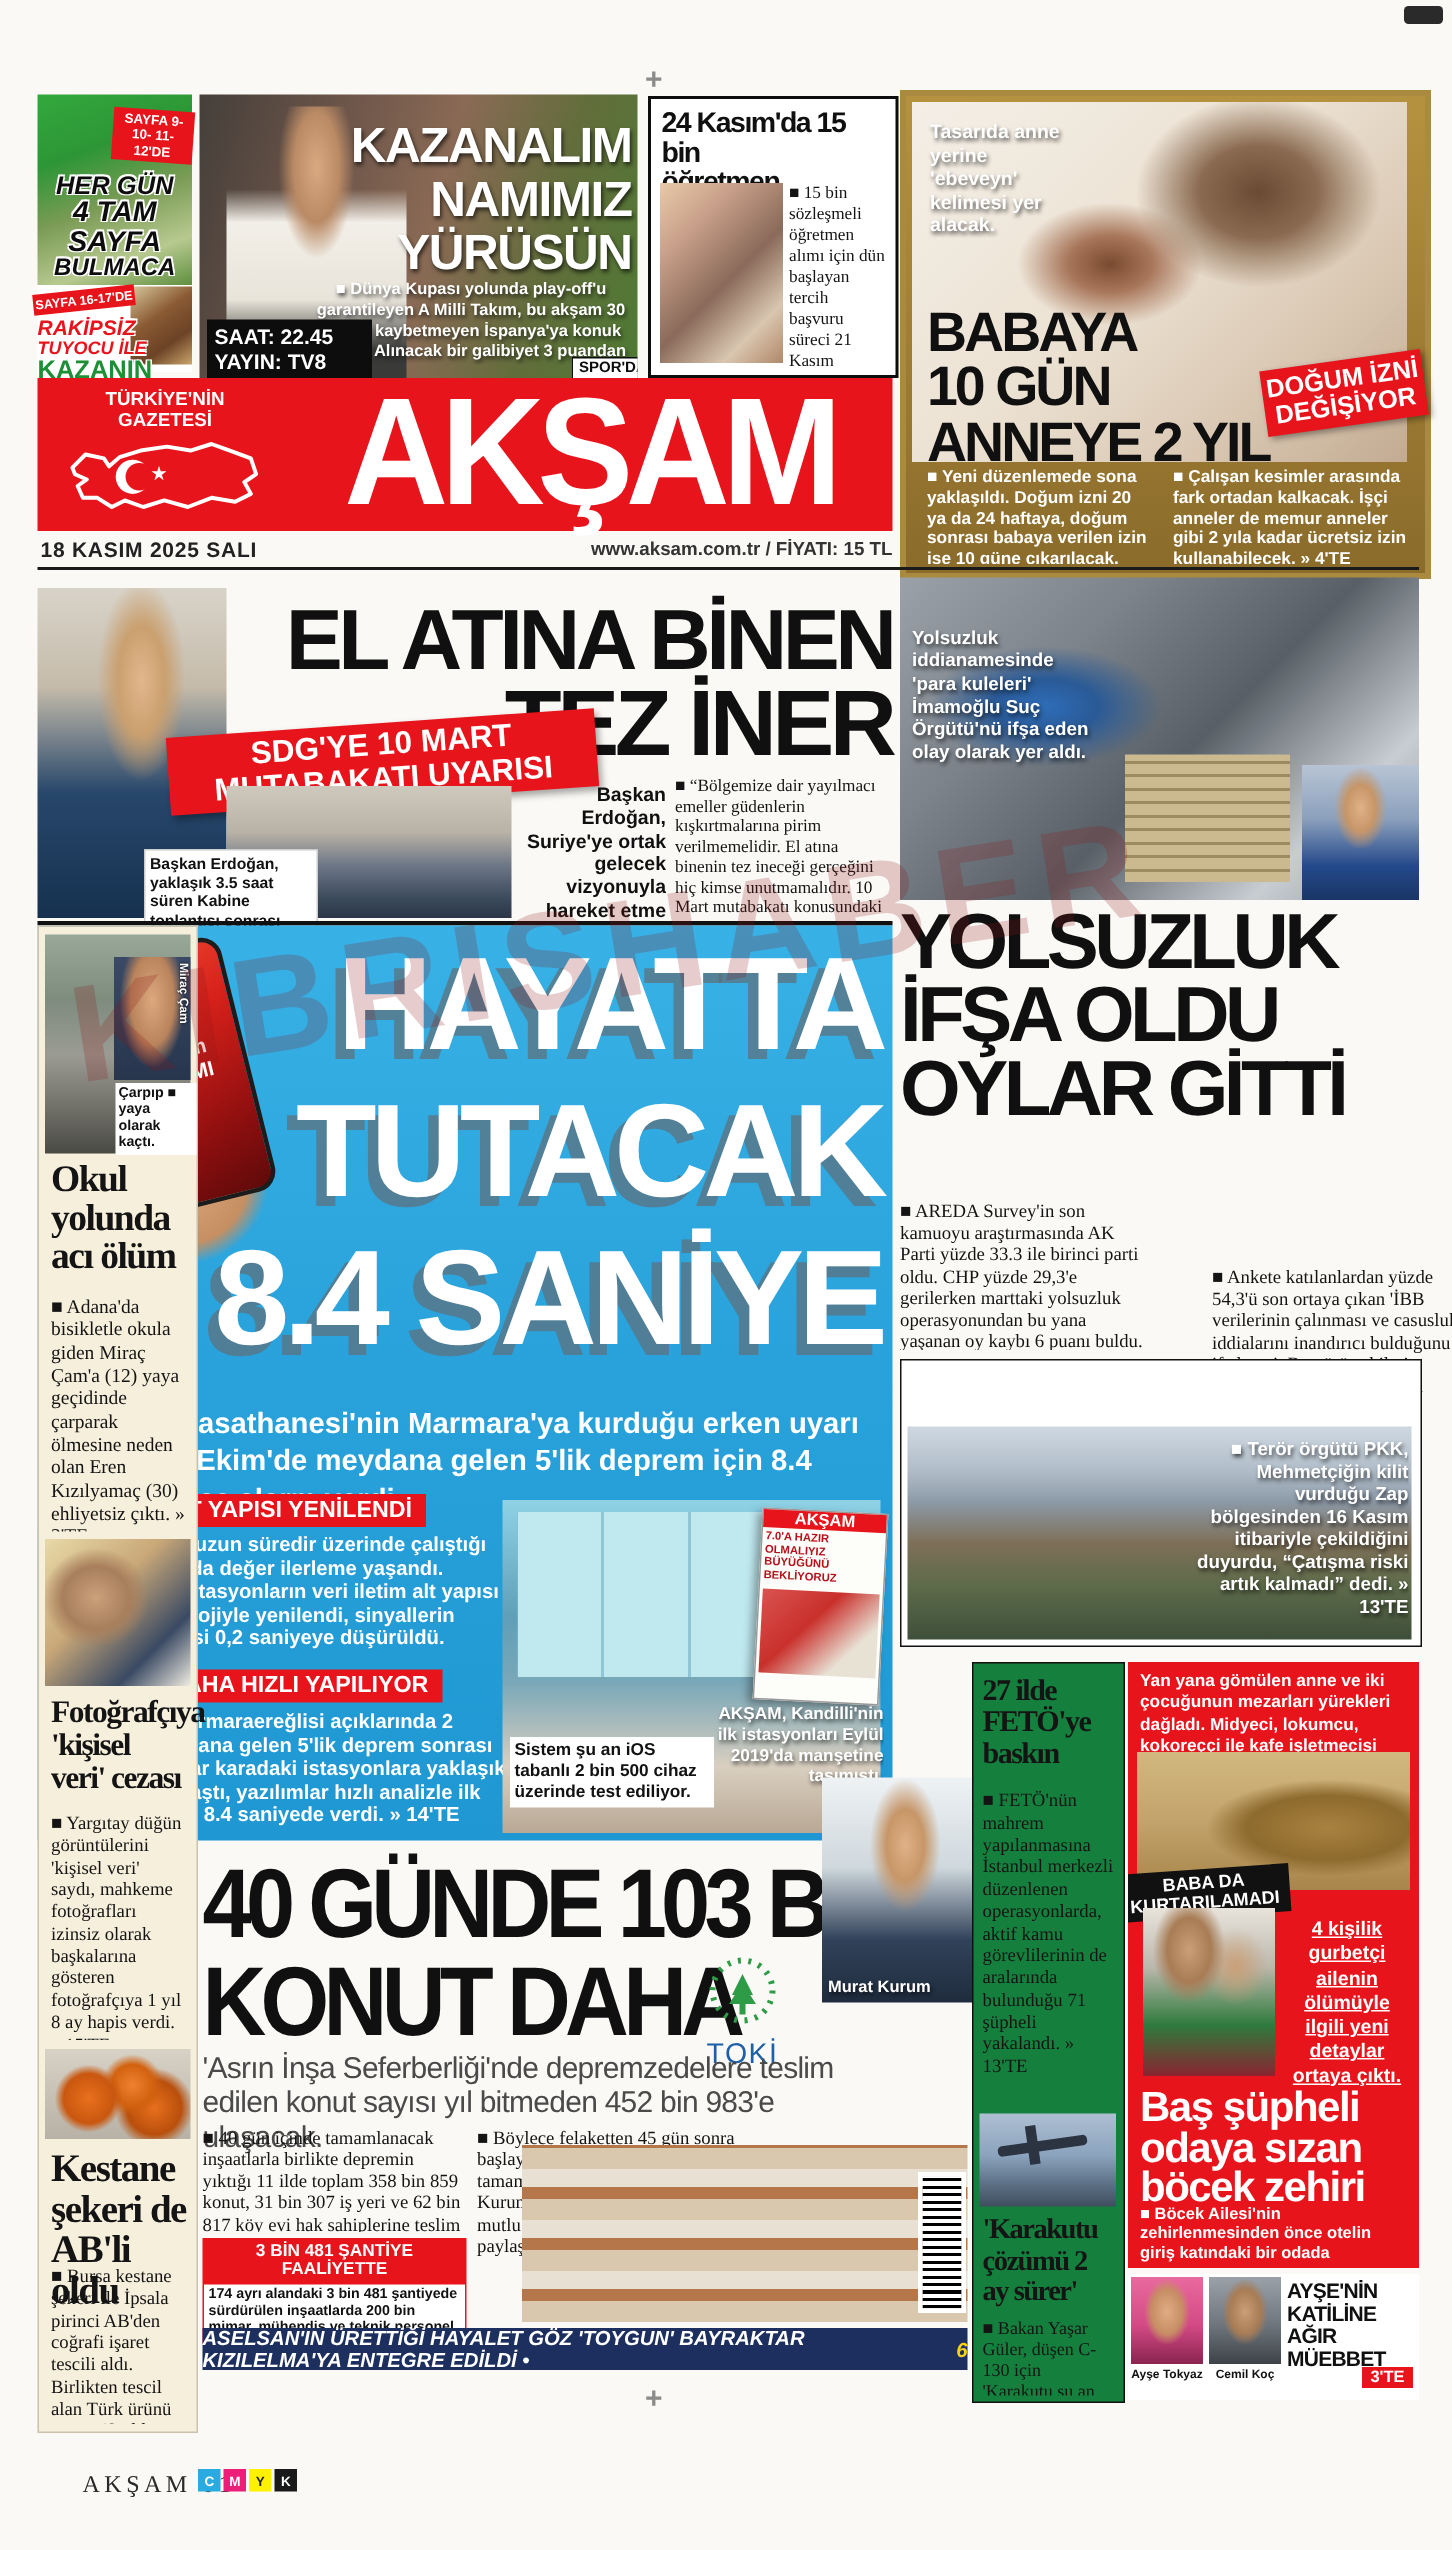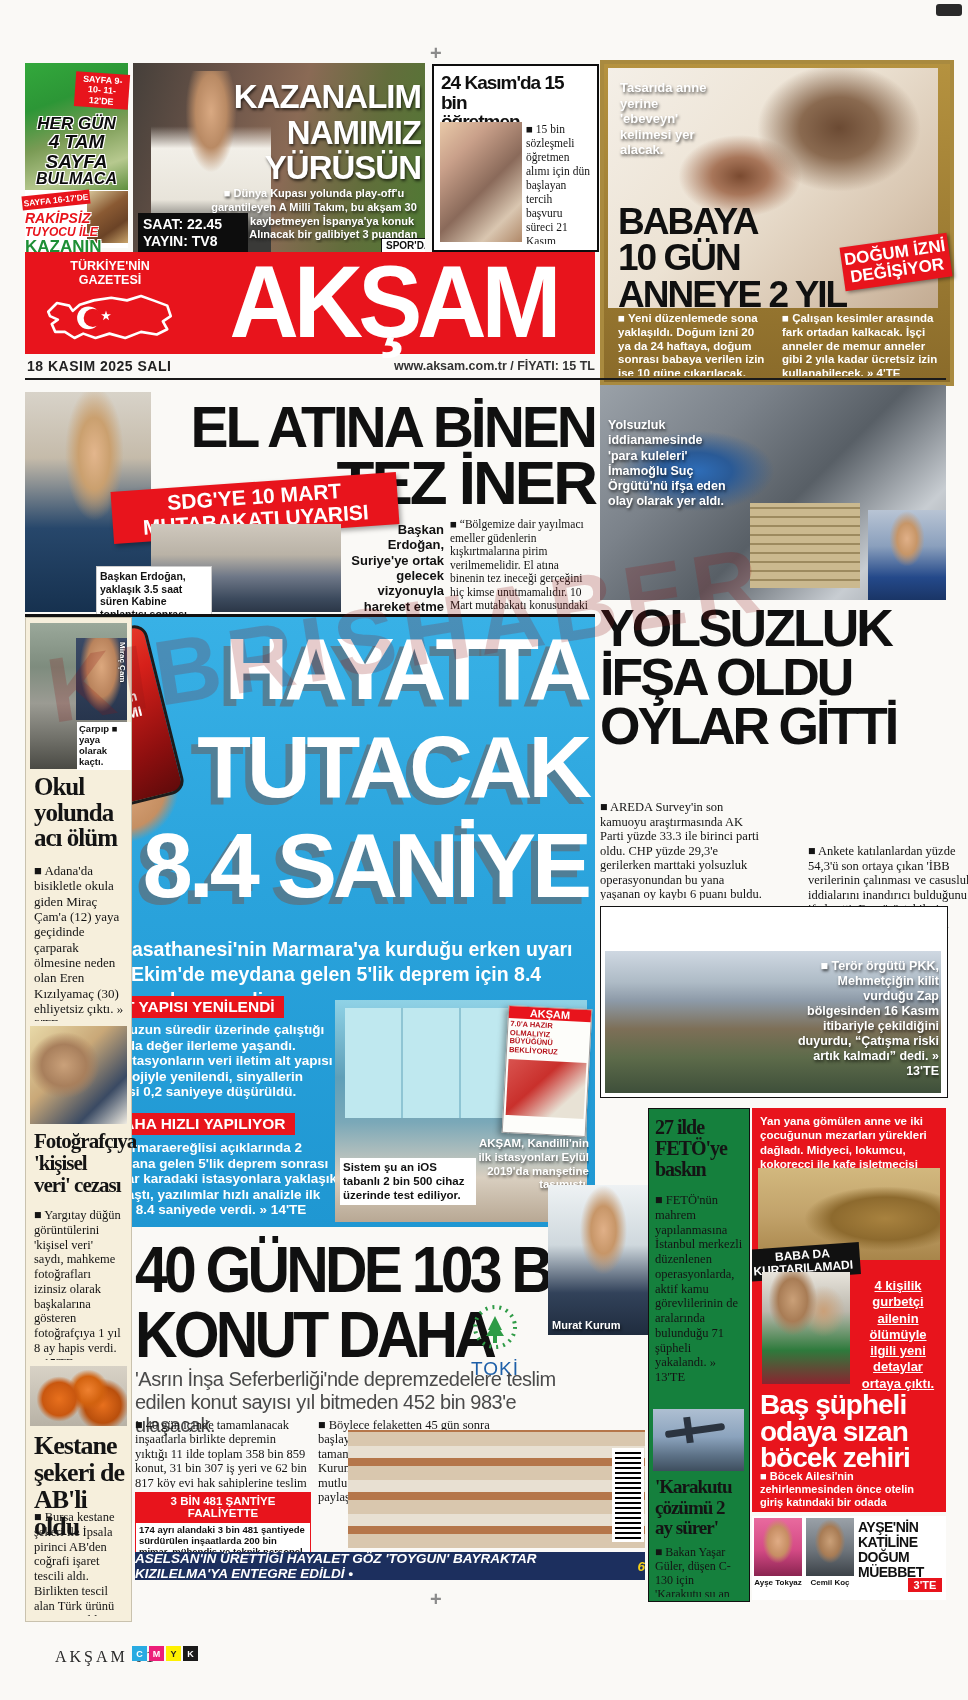--- a/index.html
+++ b/index.html
@@ -247,21 +247,21 @@
       <div>böcek zehiri</div>
     </div>
     <div class="abs clip b white" style="left:8px;top:362px;width:178px;height:38px;font-size:11px;line-height:1.2;">■ Böcek Ailesi'nin zehirlenmesinden önce otelin giriş katındaki bir odada tahtakurusu ilaçlaması yapıldığı belirlendi. Zehirli ilacın ailenin kaldığı odaya banyodaki havalandırmadan sızdığı düşünülüyor. » 3'TE</div>
   </div>
 
   <div class="abs" style="left:752px;top:1516px;width:194px;height:84px;background:#fff;">
     <div class="photo" style="left:2px;top:2px;width:48px;height:58px;background:radial-gradient(ellipse at 50% 40%,#e0ac85 0%,#c78e64 30%,rgba(0,0,0,0) 45%),linear-gradient(180deg,#e86a9e 0%,#d44a85 55%,#8a2450 100%);"></div>
     <div class="abs b" style="left:0;top:62px;width:52px;font-size:8px;text-align:center;">Ayşe Tokyaz</div>
     <div class="photo" style="left:54px;top:2px;width:48px;height:58px;background:radial-gradient(ellipse at 50% 40%,#caa078 0%,#a87c55 30%,rgba(0,0,0,0) 45%),linear-gradient(180deg,#9aa1a8 0%,#6e757c 55%,#3c4248 100%);"></div>
     <div class="abs b" style="left:54px;top:62px;width:48px;font-size:8px;text-align:center;">Cemil Koç</div>
-    <div class="abs hl" style="left:106px;top:4px;width:84px;font-size:14px;letter-spacing:-.5px;line-height:1.08;">AYŞE'NİN KATİLİNE DOĞUM MÜEBBET</div>
+    <div class="abs hl" style="left:106px;top:4px;width:84px;font-size:14px;letter-spacing:-.5px;line-height:1.08;">AYŞE'NİN KATİLİNE AĞIR MÜEBBET</div>
     <div class="abs rbadge" style="left:156px;top:62px;width:34px;font-size:11px;padding:1px 0;">3'TE</div>
   </div>
 
   <div class="abs serif" style="left:55px;top:1648px;font-size:16px;letter-spacing:3px;color:#2a2a2a;">AKŞAM 01</div>
   <div class="abs" style="left:132px;top:1646px;display:flex;gap:2px;">
     <span style="width:15px;height:15px;background:#29abe2;color:#fff;font-size:9px;font-weight:bold;display:flex;align-items:center;justify-content:center;">C</span>
     <span style="width:15px;height:15px;background:#ec1e79;color:#fff;font-size:9px;font-weight:bold;display:flex;align-items:center;justify-content:center;">M</span>
     <span style="width:15px;height:15px;background:#fff100;color:#222;font-size:9px;font-weight:bold;display:flex;align-items:center;justify-content:center;">Y</span>
     <span style="width:15px;height:15px;background:#1a1a1a;color:#fff;font-size:9px;font-weight:bold;display:flex;align-items:center;justify-content:center;">K</span>
   </div>

